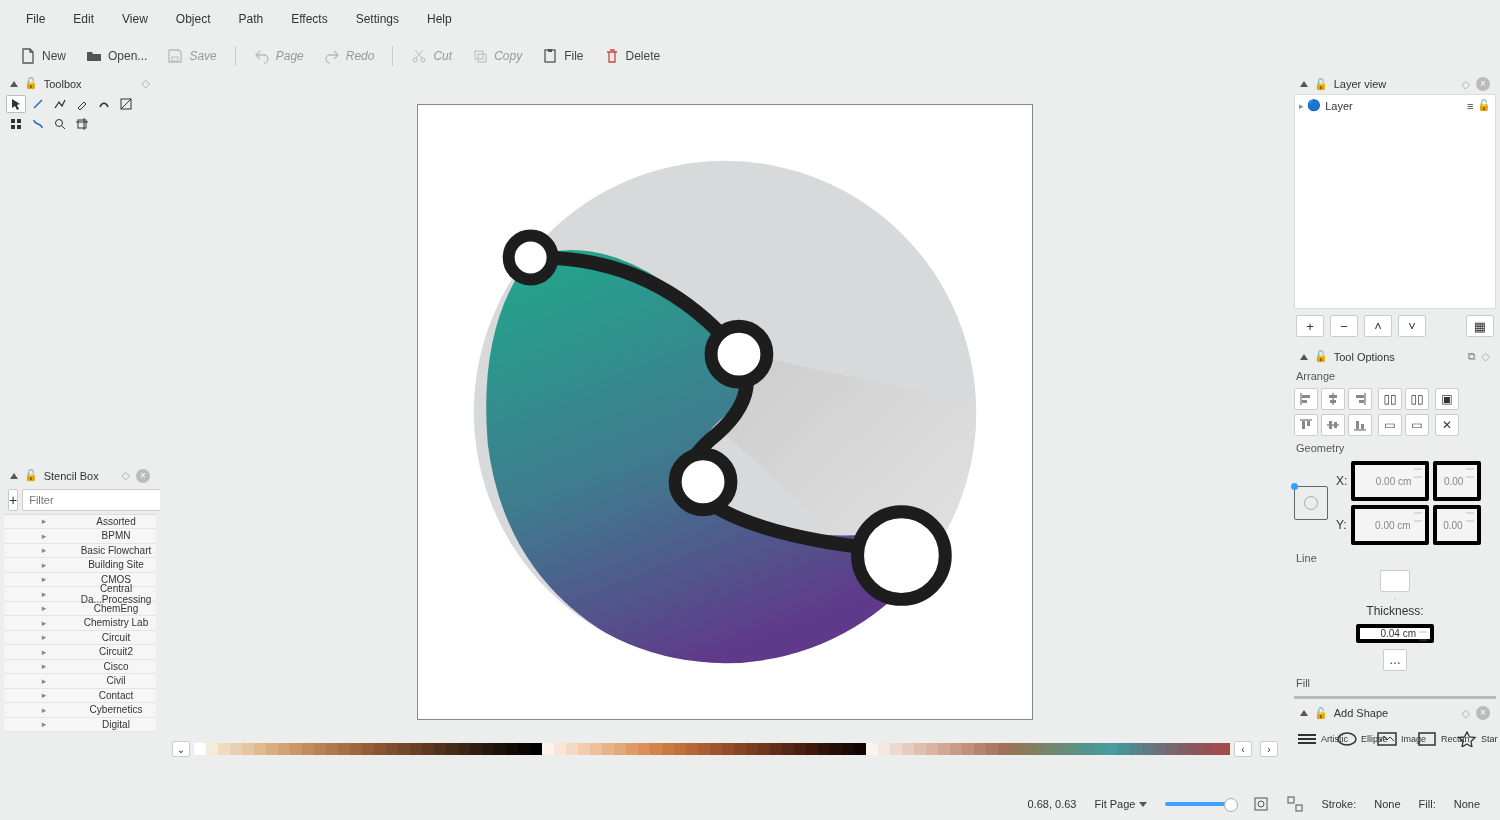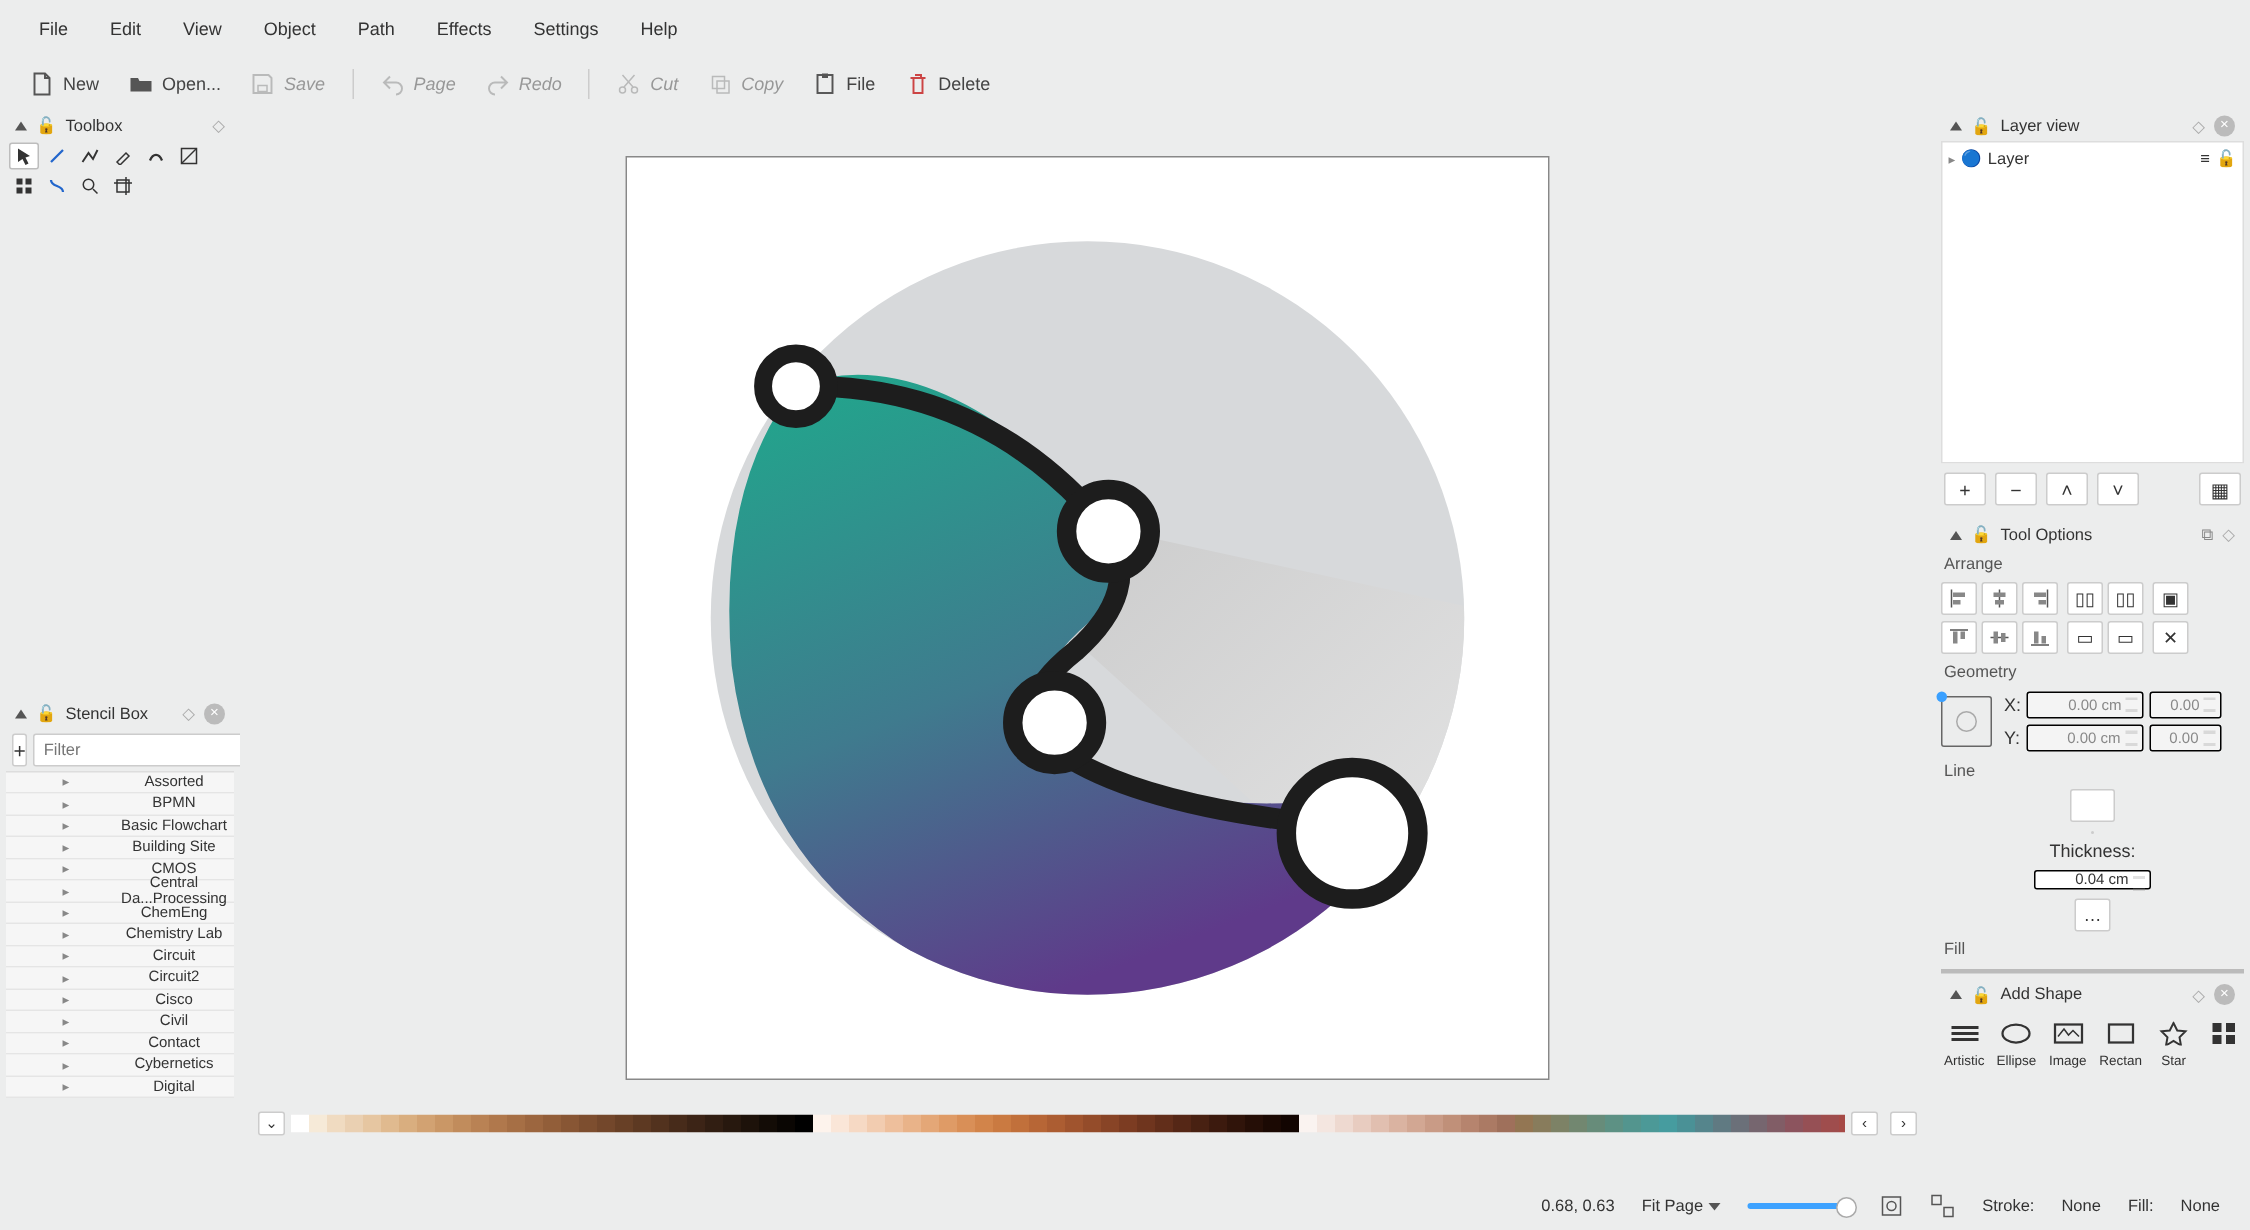--- a/index.html
+++ b/index.html
@@ -53,31 +53,31 @@
 
 .opt-section-title{font-size:11px;color:#555;padding:4px 2px;}
 .arr-row{display:flex;gap:6px;padding:2px 0;}
 .arr-group{display:flex;gap:3px;}
 .abtn{width:24px;height:22px;border:1px solid #ccc;background:#fff;border-radius:2px;display:flex;align-items:center;justify-content:center;}
 
 .geo-row{display:flex;gap:8px;align-items:center;padding:3px 0;}
 .geo-box{width:34px;height:34px;border:1.5px solid #666;border-radius:2px;position:relative;display:flex;align-items:center;justify-content:center;}
 .geo-box::before{content:"";width:12px;height:12px;border:1.5px solid #aaa;border-radius:50%;}
 .geo-dot{position:absolute;width:7px;height:7px;border-radius:50%;background:#3aa0ff;top:-4px;left:-4px;}
-.num-in{width:78px;height:18px;border:1px solid #000000;background:#f4f4f4;border-radius:2px;display:flex;align-items:center;justify-content:flex-end;padding:0 14px 0 4px;font-size:10px;color:#888;position:relative;}
+.num-in{width:78px;height:40px;border:4px solid #000000;background:#f4f4f4;border-radius:2px;display:flex;align-items:center;justify-content:flex-end;padding:0 14px 0 4px;font-size:10px;color:#888;position:relative;}
 .num-in::after{content:"";position:absolute;right:3px;top:3px;width:8px;height:14px;background:linear-gradient(#888 0 2px,transparent 2px 6px,transparent 6px 8px,#888 8px 10px,transparent 10px) ;opacity:.25;}
 
 .line-row{display:flex;gap:6px;align-items:center;padding:2px 0;flex-direction:column;}
 .sel-small{width:30px;height:22px;border:1px solid #ccc;background:#fff;border-radius:2px;}
 .sel-wide{flex:1;height:22px;border:1px solid #ccc;background:#fff;border-radius:2px;position:relative;}
 .sel-wide::before{content:"";position:absolute;left:6px;right:18px;top:50%;height:1.5px;background:#333;}
 .fillbar{height:3px;background:linear-gradient(#bbb,#bbb);margin-top:3px;}
 
 .addshape-row{display:flex;gap:8px;padding:6px 2px;align-items:flex-start;}
-.shape{display:flex;flex-direction:column;align-items:center;gap:3px;font-size:9px;color:#333;width:32px;}
+.shape{display:flex;flex-direction:row;align-items:center;gap:3px;font-size:9px;color:#333;width:32px;}
 .shape .sicon{width:26px;height:20px;display:flex;align-items:center;justify-content:center;}
 
 
 .canvas-viewport{position:absolute;inset:0 0 38px 0;overflow:hidden;display:flex;align-items:center;justify-content:center;}
 .page{width:616px;height:616px;background:#fff;border:1px solid #888;position:relative;}
 .art{position:absolute;inset:0;}
 
 .color-strip{position:absolute;left:0;right:0;bottom:30px;height:18px;display:flex;align-items:center;padding:0 8px;gap:0;}
 .color-strip .navbtn{width:18px;height:16px;border:1px solid #ccc;background:#fff;border-radius:2px;display:flex;align-items:center;justify-content:center;margin:0 4px;font-size:10px;}
 .swatches{flex:1;height:12px;display:flex;gap:0;overflow:hidden;}

